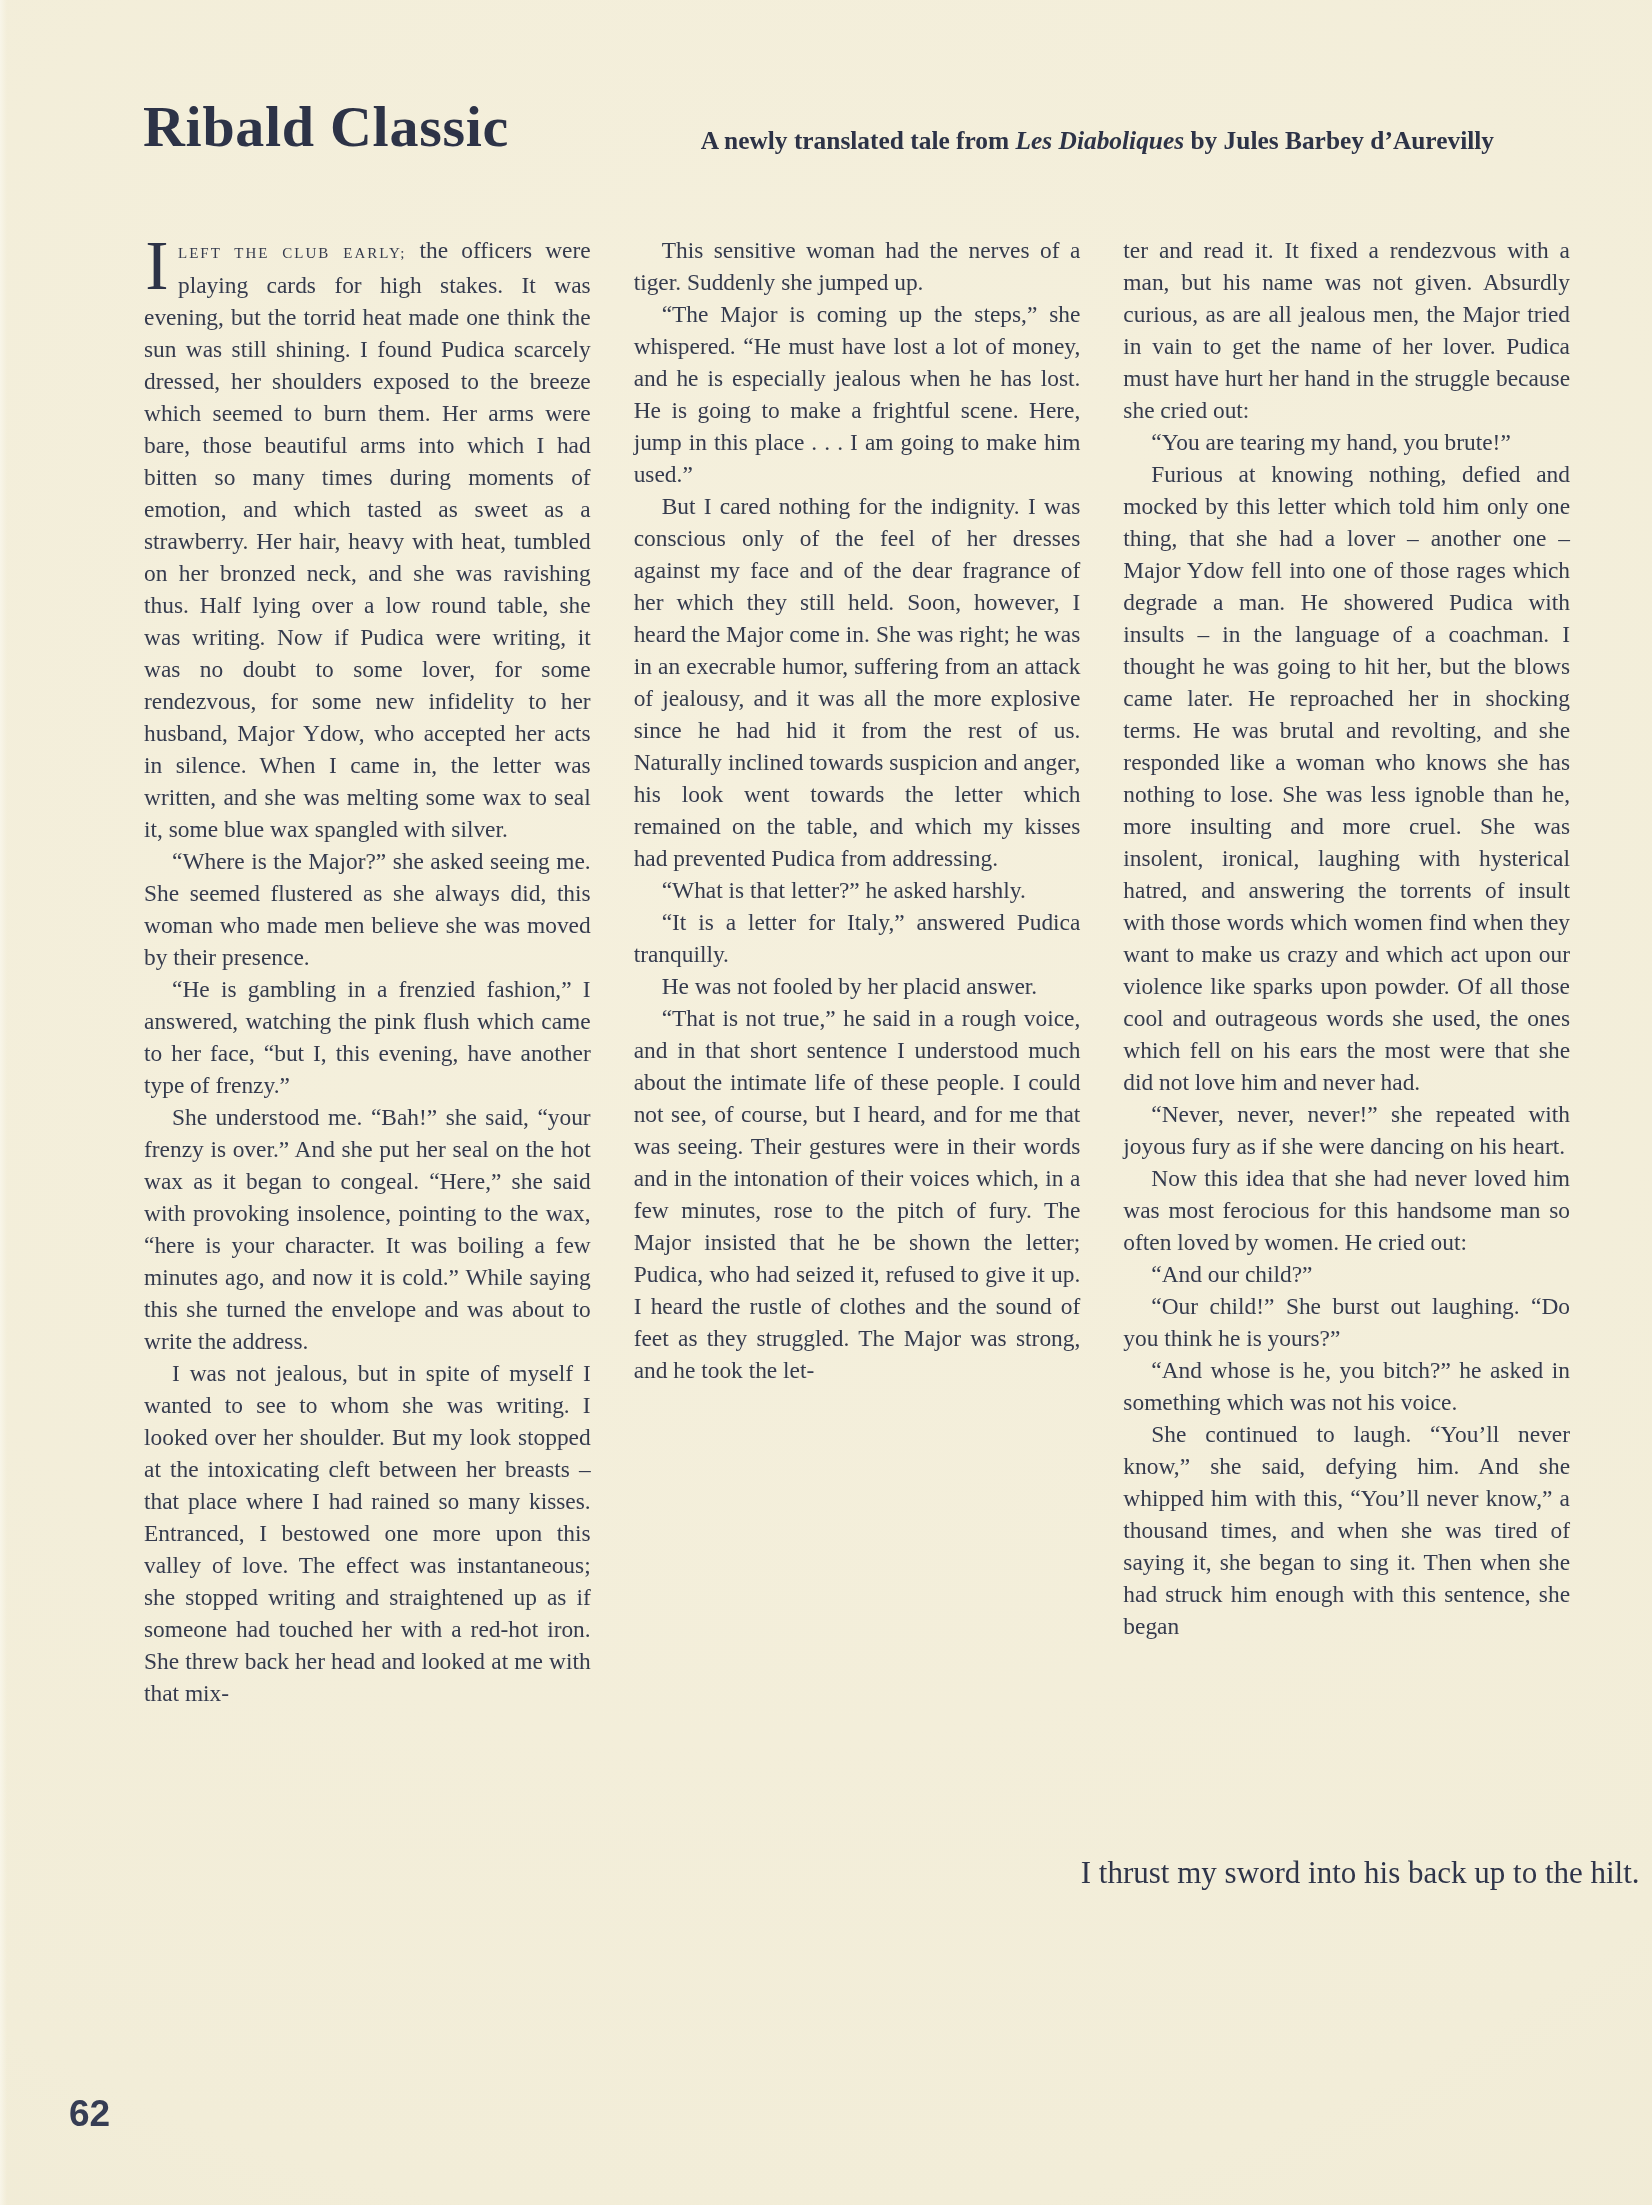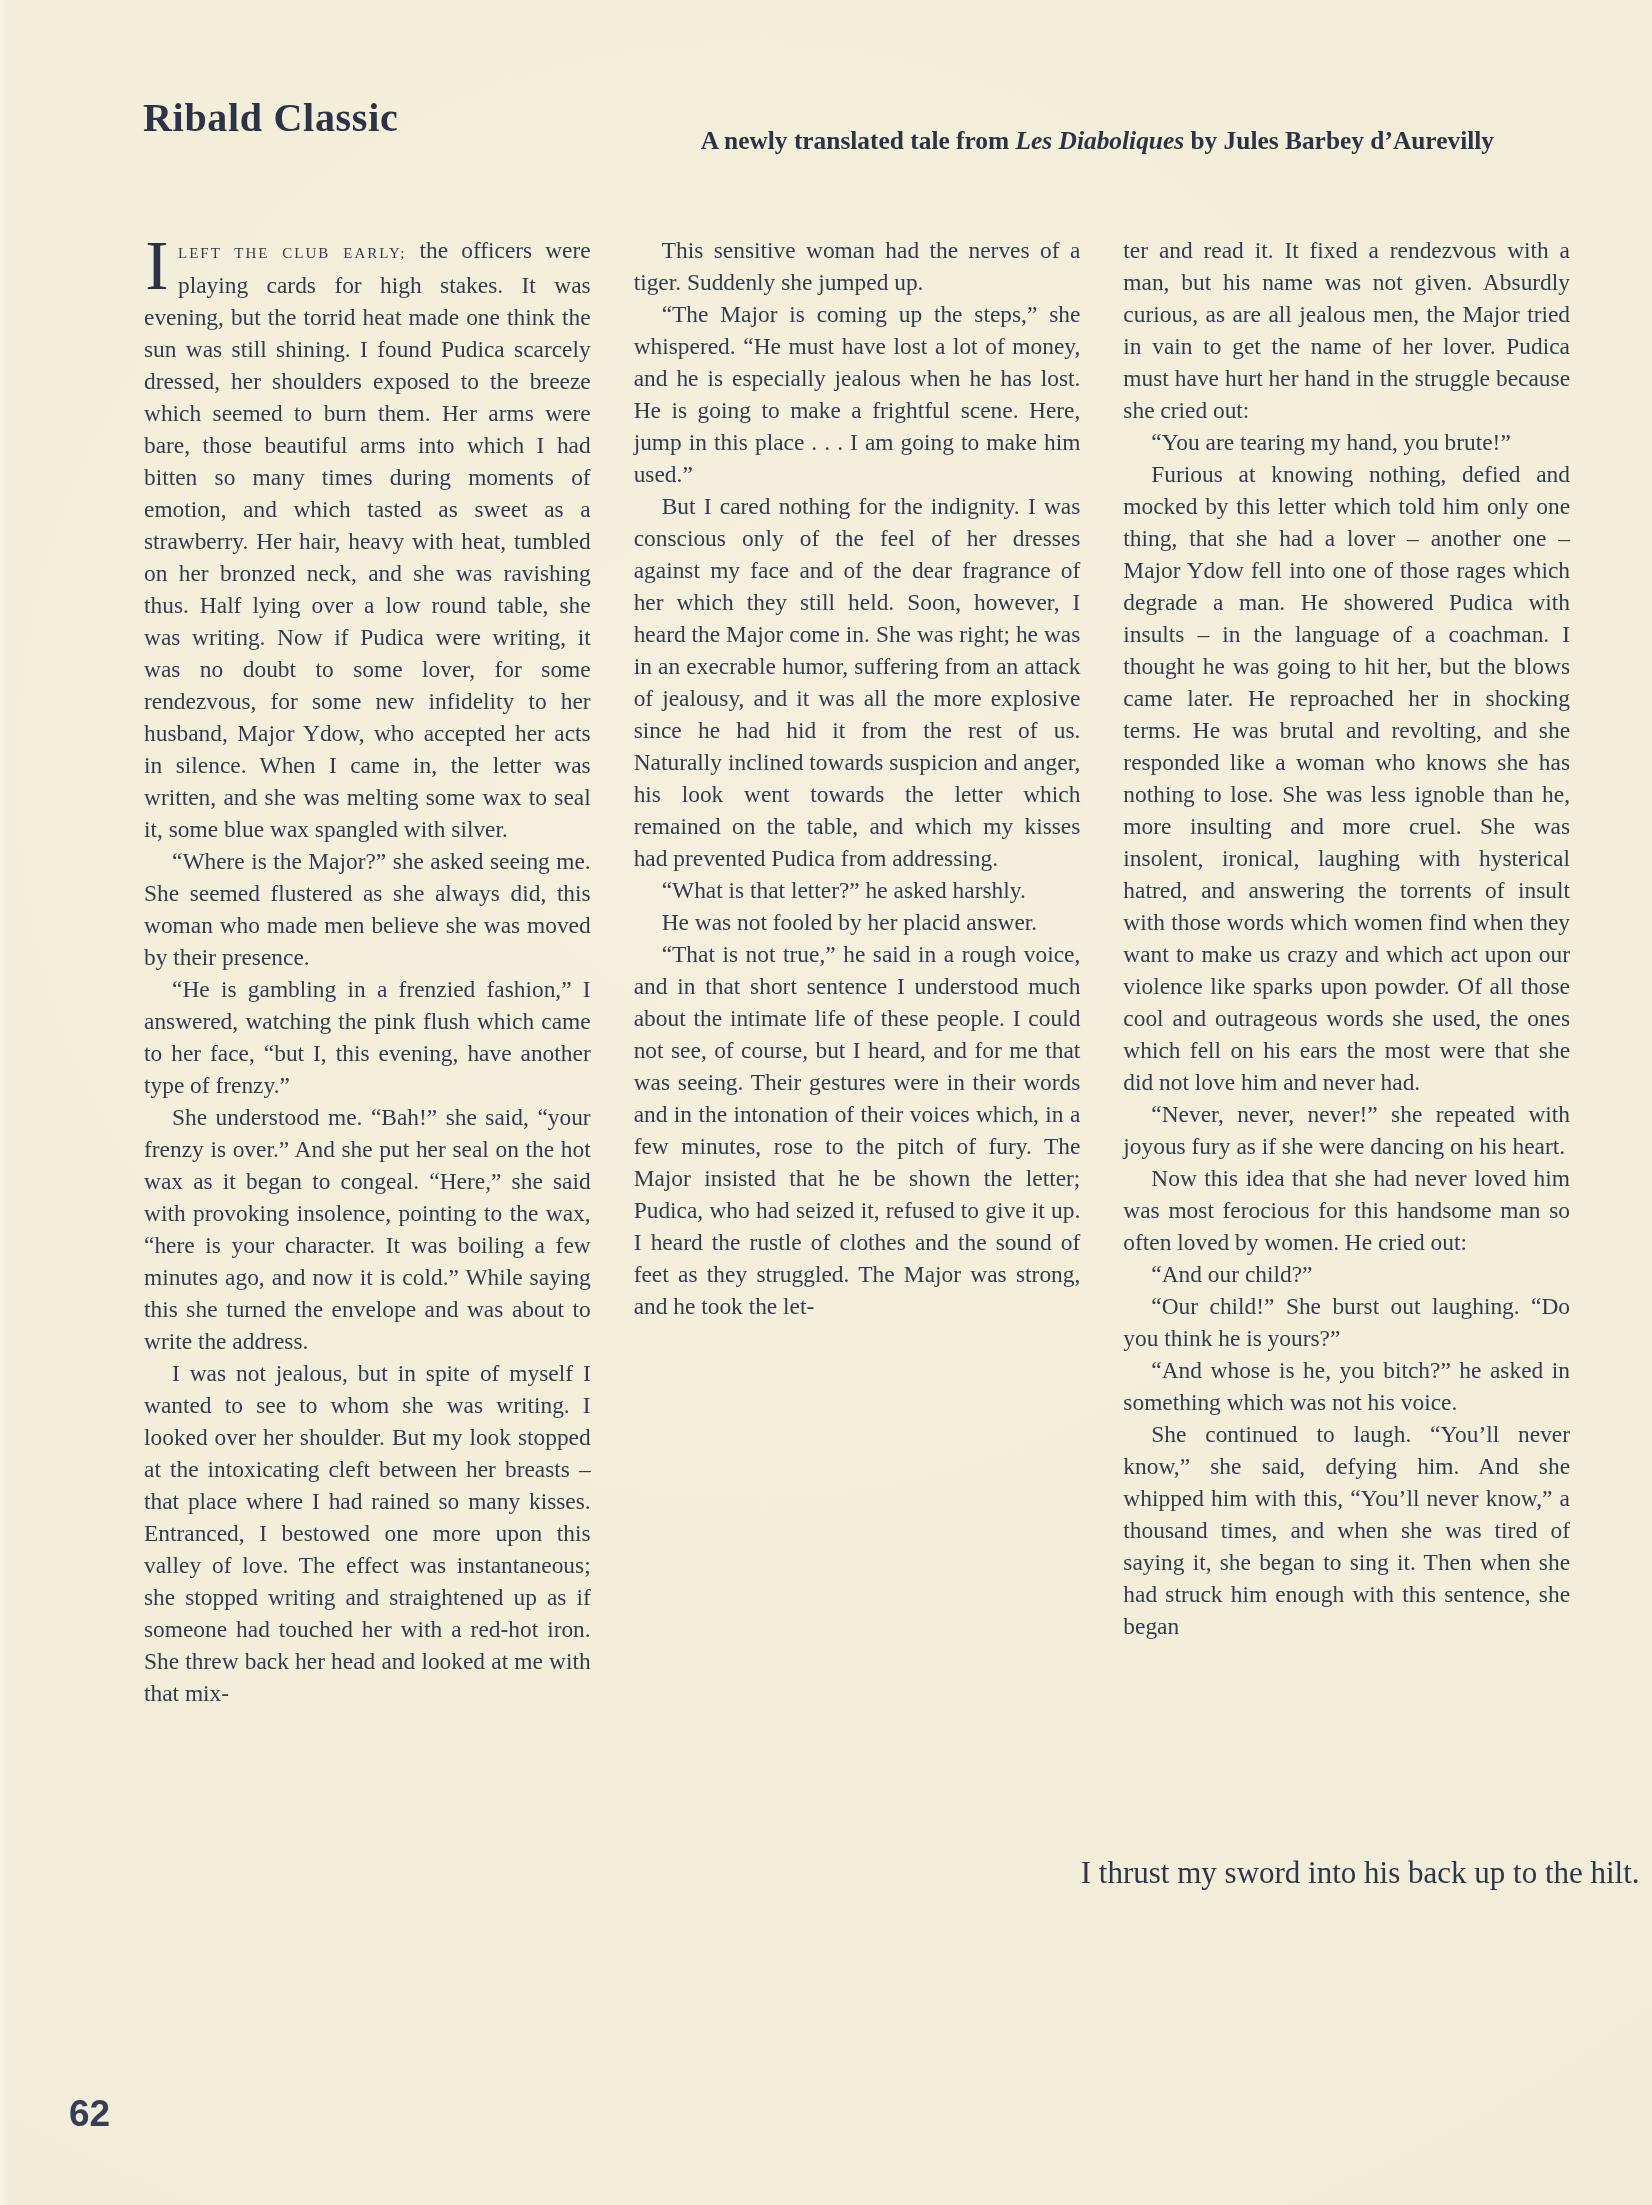--- a/index.html
+++ b/index.html
@@ -12,21 +12,21 @@
     color:#353b4e;
     overflow:hidden;
   }
   .page::before{ 
     content:"";position:absolute;left:0;top:0;width:6.7px;height:100%;
     background:linear-gradient(90deg,#f8f5e8,rgba(248,245,232,0));
     pointer-events:none;
   }
   .page-title{
     position:absolute;left:143px;top:98px;margin:0;
-    font-size:40px;line-height:1;font-weight:700;letter-spacing:0.7px;
+    font-size:58px;line-height:1;font-weight:700;letter-spacing:0.7px;
     color:#2d3347;
   }
   .page-subtitle{
     position:absolute;right:143px;top:111px;margin:16px;
     font-size:25.4px;line-height:1.1;font-weight:700;
     color:#2d3347;white-space:nowrap;
   }
   .page-subtitle em{font-style:italic;}
   .columns{
     position:absolute;left:144px;top:234px;width:1426px;
@@ -76,20 +76,21 @@
         <p>“Where is the Major?” she asked seeing me. She seemed flustered as she always did, this woman who made men believe she was moved by their presence.</p>
         <p>“He is gambling in a frenzied fashion,” I answered, watching the pink flush which came to her face, “but I, this evening, have another type of frenzy.”</p>
         <p>She understood me. “Bah!” she said, “your frenzy is over.” And she put her seal on the hot wax as it began to congeal. “Here,” she said with provoking insolence, pointing to the wax, “here is your character. It was boiling a few minutes ago, and now it is cold.” While saying this she turned the envelope and was about to write the address.</p>
         <p>I was not jealous, but in spite of myself I wanted to see to whom she was writing. I looked over her shoulder. But my look stopped at the intoxicating cleft between her breasts – that place where I had rained so many kisses. Entranced, I bestowed one more upon this valley of love. The effect was instantaneous; she stopped writing and straightened up as if someone had touched her with a red-hot iron. She threw back her head and looked at me with that mix-</p>
       </section>
     <section class="col">
         <p>This sensitive woman had the nerves of a tiger. Suddenly she jumped up.</p>
         <p>“The Major is coming up the steps,” she whispered. “He must have lost a lot of money, and he is especially jealous when he has lost. He is going to make a frightful scene. Here, jump in this place . . . I am going to make him used.”</p>
         <p>But I cared nothing for the indignity. I was conscious only of the feel of her dresses against my face and of the dear fragrance of her which they still held. Soon, however, I heard the Major come in. She was right; he was in an execrable humor, suffering from an attack of jealousy, and it was all the more explosive since he had hid it from the rest of us. Naturally inclined towards suspicion and anger, his look went towards the letter which remained on the table, and which my kisses had prevented Pudica from addressing.</p>
         <p>“What is that letter?” he asked harshly.</p>
+        <p>“It is a letter for Italy,” answered Pudica tranquilly.</p>
         <p>He was not fooled by her placid answer.</p>
         <p>“That is not true,” he said in a rough voice, and in that short sentence I understood much about the intimate life of these people. I could not see, of course, but I heard, and for me that was seeing. Their gestures were in their words and in the intonation of their voices which, in a few minutes, rose to the pitch of fury. The Major insisted that he be shown the letter; Pudica, who had seized it, refused to give it up. I heard the rustle of clothes and the sound of feet as they struggled. The Major was strong, and he took the let-</p>
       </section>
     <section class="col">
         <p class="noindent">ter and read it. It fixed a rendezvous with a man, but his name was not given. Absurdly curious, as are all jealous men, the Major tried in vain to get the name of her lover. Pudica must have hurt her hand in the struggle because she cried out:</p>
         <p>“You are tearing my hand, you brute!”</p>
         <p>Furious at knowing nothing, defied and mocked by this letter which told him only one thing, that she had a lover – another one – Major Ydow fell into one of those rages which degrade a man. He showered Pudica with insults – in the language of a coachman. I thought he was going to hit her, but the blows came later. He reproached her in shocking terms. He was brutal and revolting, and she responded like a woman who knows she has nothing to lose. She was less ignoble than he, more insulting and more cruel. She was insolent, ironical, laughing with hysterical hatred, and answering the torrents of insult with those words which women find when they want to make us crazy and which act upon our violence like sparks upon powder. Of all those cool and outrageous words she used, the ones which fell on his ears the most were that she did not love him and never had.</p>
         <p>“Never, never, never!” she repeated with joyous fury as if she were dancing on his heart.</p>
         <p>Now this idea that she had never loved him was most ferocious for this handsome man so often loved by women. He cried out:</p>
         <p>“And our child?”</p>

